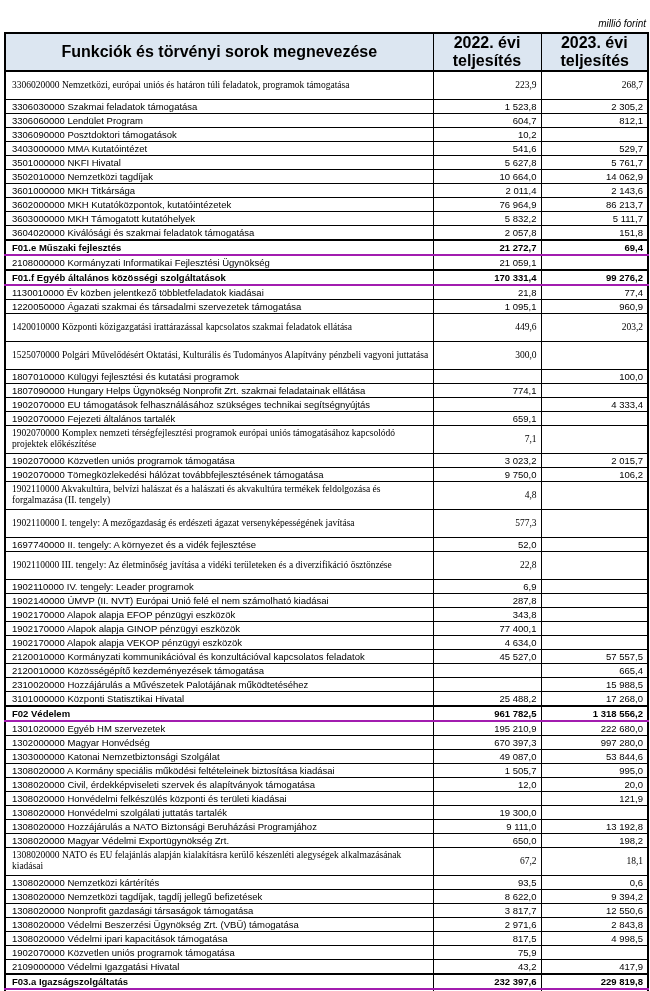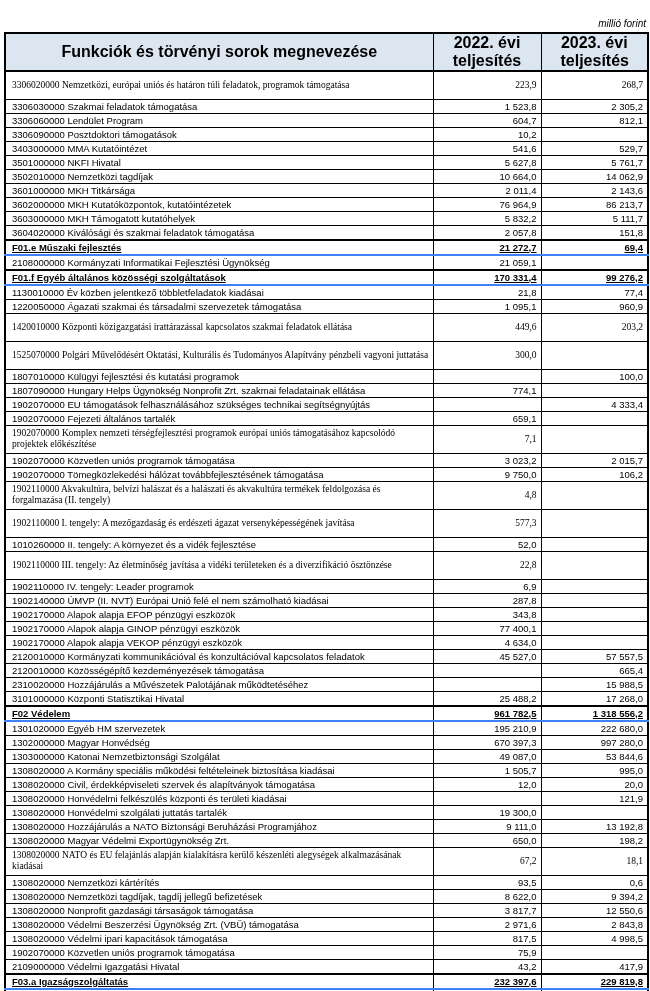--- a/index.html
+++ b/index.html
@@ -29,21 +29,21 @@
     font-size:9.5px;vertical-align:middle;
     border:1px solid #000;line-height:11px;
     padding:1px 0;
   }
   td.name{padding-left:6px;padding-right:4px;text-align:left;}
   td.num{text-align:right;padding-right:4px;white-space:nowrap;}
   tbody tr{height:14px;}
   tbody tr.tall{height:28px;font-family:Liberation Serif, serif;}
   tbody tr.section td{
     font-weight:bold;
-    border-top:2px solid #000;border-bottom:2px solid #3b82f6;text-decoration:underline;
+    border-top:2px solid #000;border-bottom:2px solid #a21caf;
   }
 </style>
 </head>
 <body>
 
 <div class="note">millió forint</div>
 
 <table>
   <colgroup>
     <col class="c-name">
@@ -187,21 +187,21 @@
         <td class="name">1902110000 Akvakultúra, belvízi halászat és a halászati és akvakultúra termékek feldolgozása és forgalmazása (II. tengely)</td>
         <td class="num">4,8</td>
         <td class="num"></td>
       </tr>
       <tr class="tall">
         <td class="name">1902110000 I. tengely: A mezőgazdaság és erdészeti ágazat versenyképességének javítása</td>
         <td class="num">577,3</td>
         <td class="num"></td>
       </tr>
       <tr>
-        <td class="name">1010260000 II. tengely: A környezet és a vidék fejlesztése</td>
+        <td class="name">1697740000 II. tengely: A környezet és a vidék fejlesztése</td>
         <td class="num">52,0</td>
         <td class="num"></td>
       </tr>
       <tr class="tall">
         <td class="name">1902110000 III. tengely: Az életminőség javítása a vidéki területeken és a diverzifikáció ösztönzése</td>
         <td class="num">22,8</td>
         <td class="num"></td>
       </tr>
       <tr>
         <td class="name">1902110000 IV. tengely: Leader programok</td>

